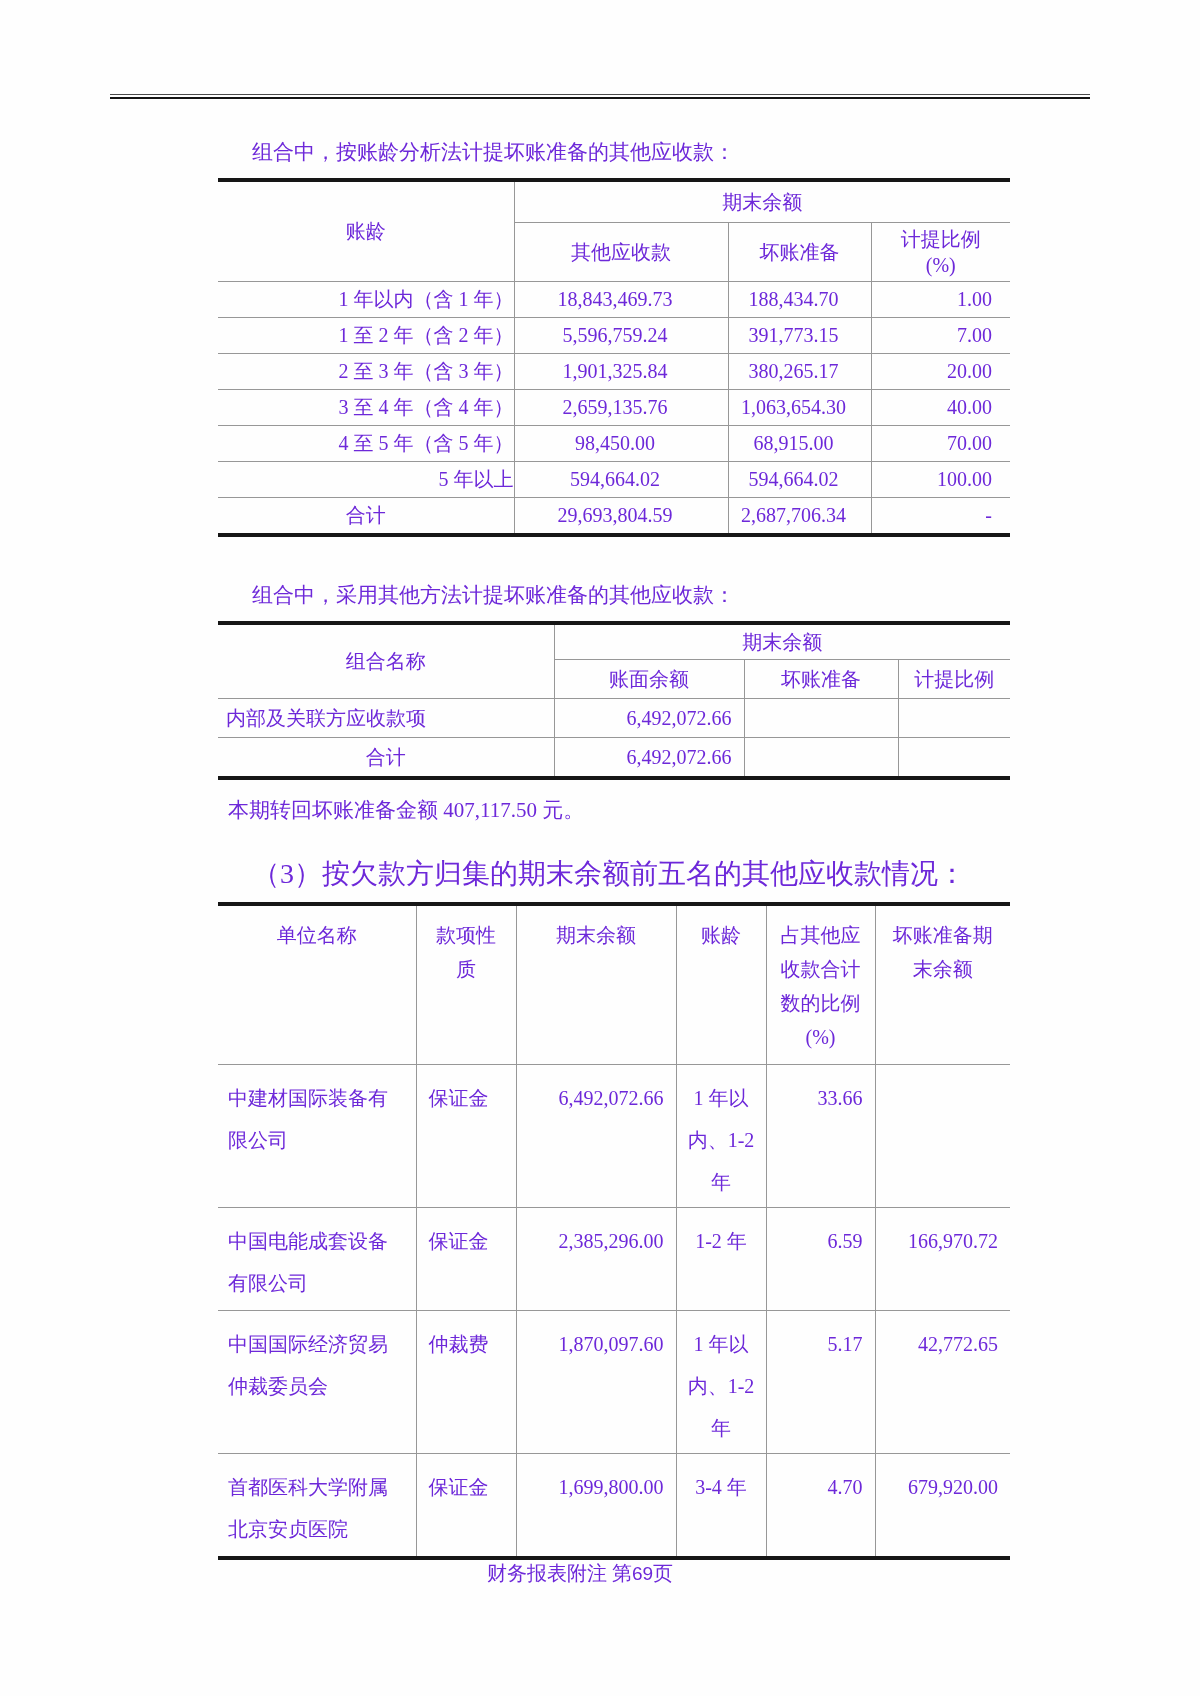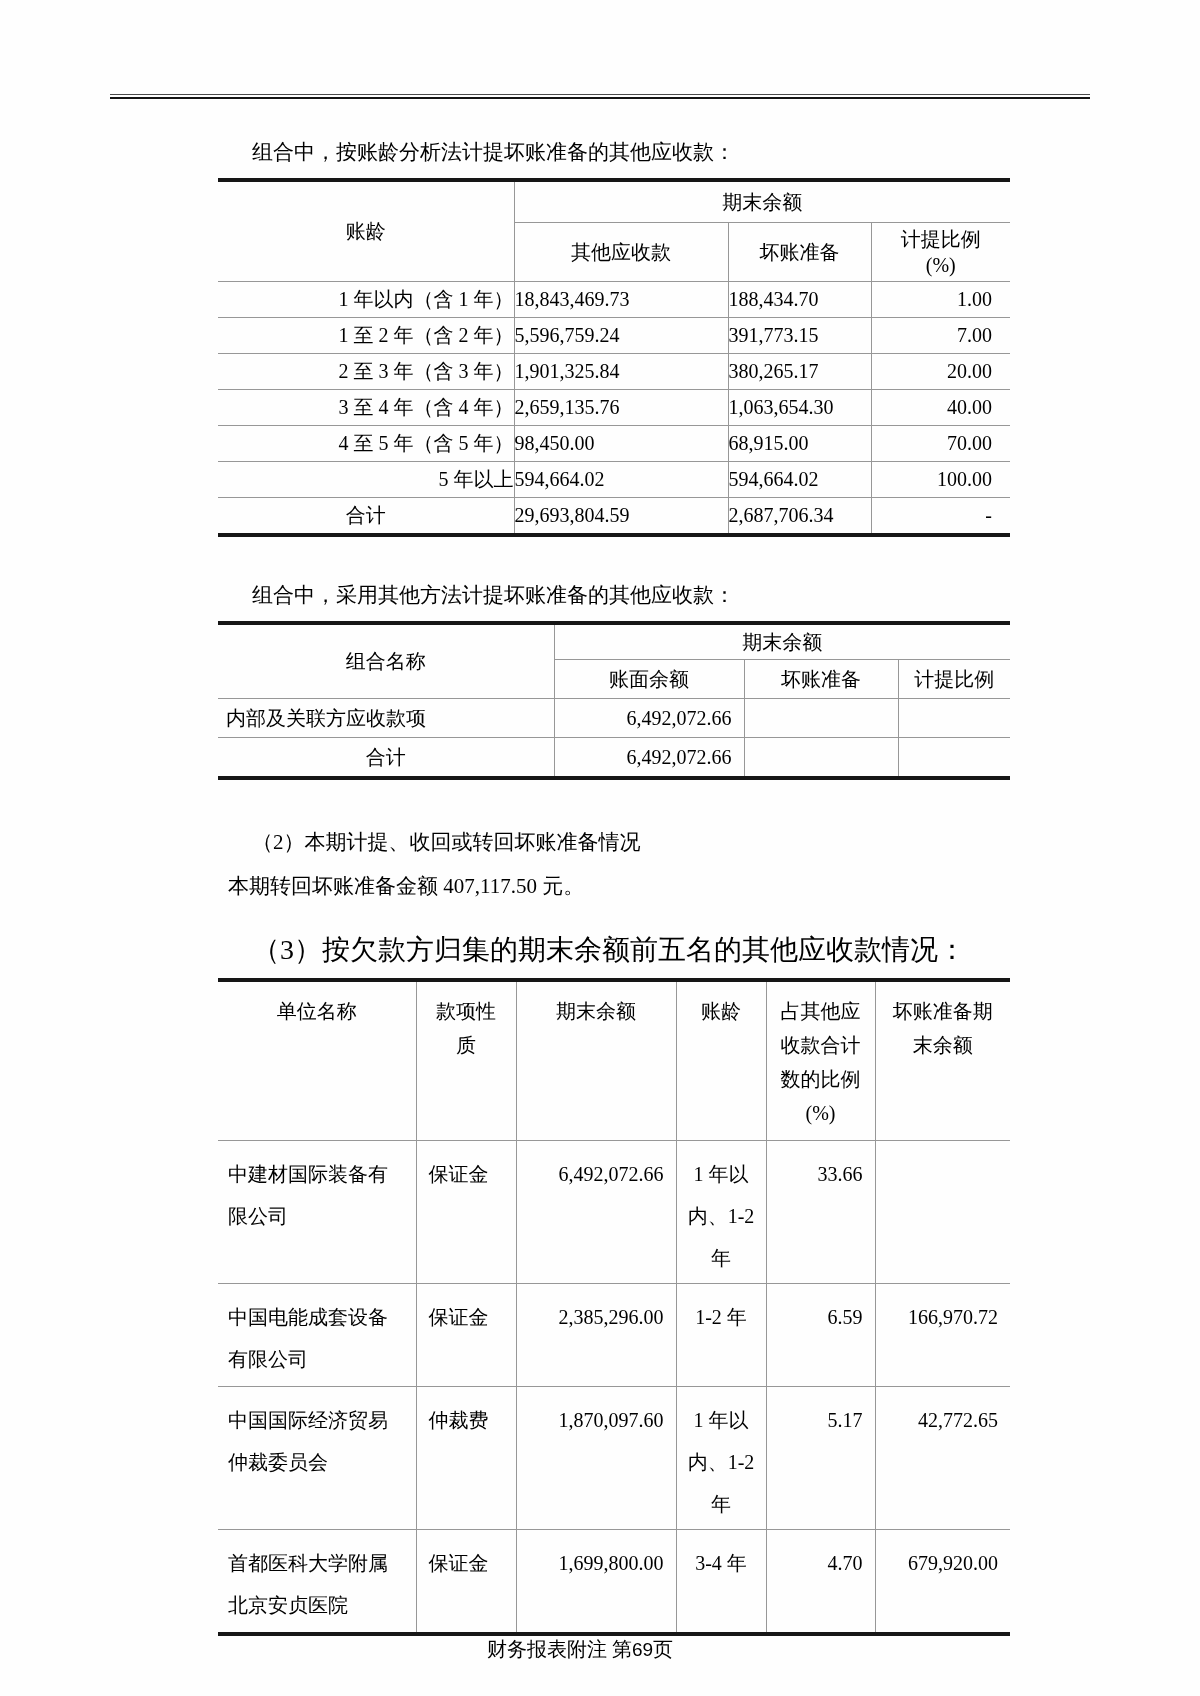--- a/index.html
+++ b/index.html
@@ -2,21 +2,21 @@
 <html lang="zh"><head>
 <meta charset="utf-8">
 <style>
   html,body{margin:0;padding:0;background:#e8e8e8;}
   .page{
     position:relative;
     width:1200px;height:1696px;
     background:#fefefe;
     margin:0 auto;
     font-family:"Liberation Serif","DejaVu Serif",serif;
-    color:#000000;
+    color:#6d28d9;
     overflow:hidden;
   }
   .toprule{
     position:absolute;top:94px;left:110px;width:980px;height:2px;
     border-top:1px solid #4a4a4a;border-bottom:2px solid #141414;
   }
   .content{position:absolute;top:130px;left:0;width:1200px;}
   .t-title{margin:8px 0 12px 252px;font-size:21px;line-height:28px;}
   .para-heading{margin:48px 0 0 252px;font-size:21px;line-height:28px;}
   .para-body{margin:16px 0 0 228px;font-size:21px;line-height:28px;}
@@ -36,21 +36,21 @@
   td:first-child{border-left:none;}
   td:last-child{border-right:none;}
   .pre{white-space:pre-line;}
 
   
   .t1 .h1 td{height:40px;text-align:center;}
   .t1 .h2 td{height:58px;text-align:center;}
   .t1 .h2 .ratio-h{line-height:26px;}
   .t1 .dr td{height:35px;}
   .t1 .age{ text-align:right;padding-left:8px;}
-  .t1 .num{ text-align:left;padding-right:12px;}
+  .t1 .num{ text-align:center;padding-right:12px;}
   .t1 .pct{ text-align:right;padding-right:18px;margin-left:12px;}
   .t1 .total-label{text-align:center;}
 
   
   .t2 .h1 td{height:34px;text-align:center;}
   .t2 .h2 td{height:38px;text-align:center;}
   .t2 .dr td{height:38px;}
   .t2 .name{text-align:left;padding-left:8px;}
   .t2 .num{text-align:right;padding-right:12px;}
   .t2 .total-label{text-align:center;}
@@ -170,21 +170,20 @@
       </tr>
       <tr class="dr">
         <td class="total-label">合计</td>
         <td class="num">6,492,072.66</td>
         <td class="num"></td>
         <td class="num"></td>
       </tr>
     </tbody>
       </table>
 
-    <div class="para-heading">（2）本期计提、收回或转回坏账准备情况</div>
     <div class="para-body">本期转回坏账准备金额 407,117.50 元。</div>
 
     <div class="sec3-heading" style="margin-top:36px">（3）按欠款方归集的期末余额前五名的其他应收款情况：</div>
 
     <table class="t3">
       <colgroup>
           <col style="width:198px">
           <col style="width:100px">
           <col style="width:160px">
           <col style="width:90px">

